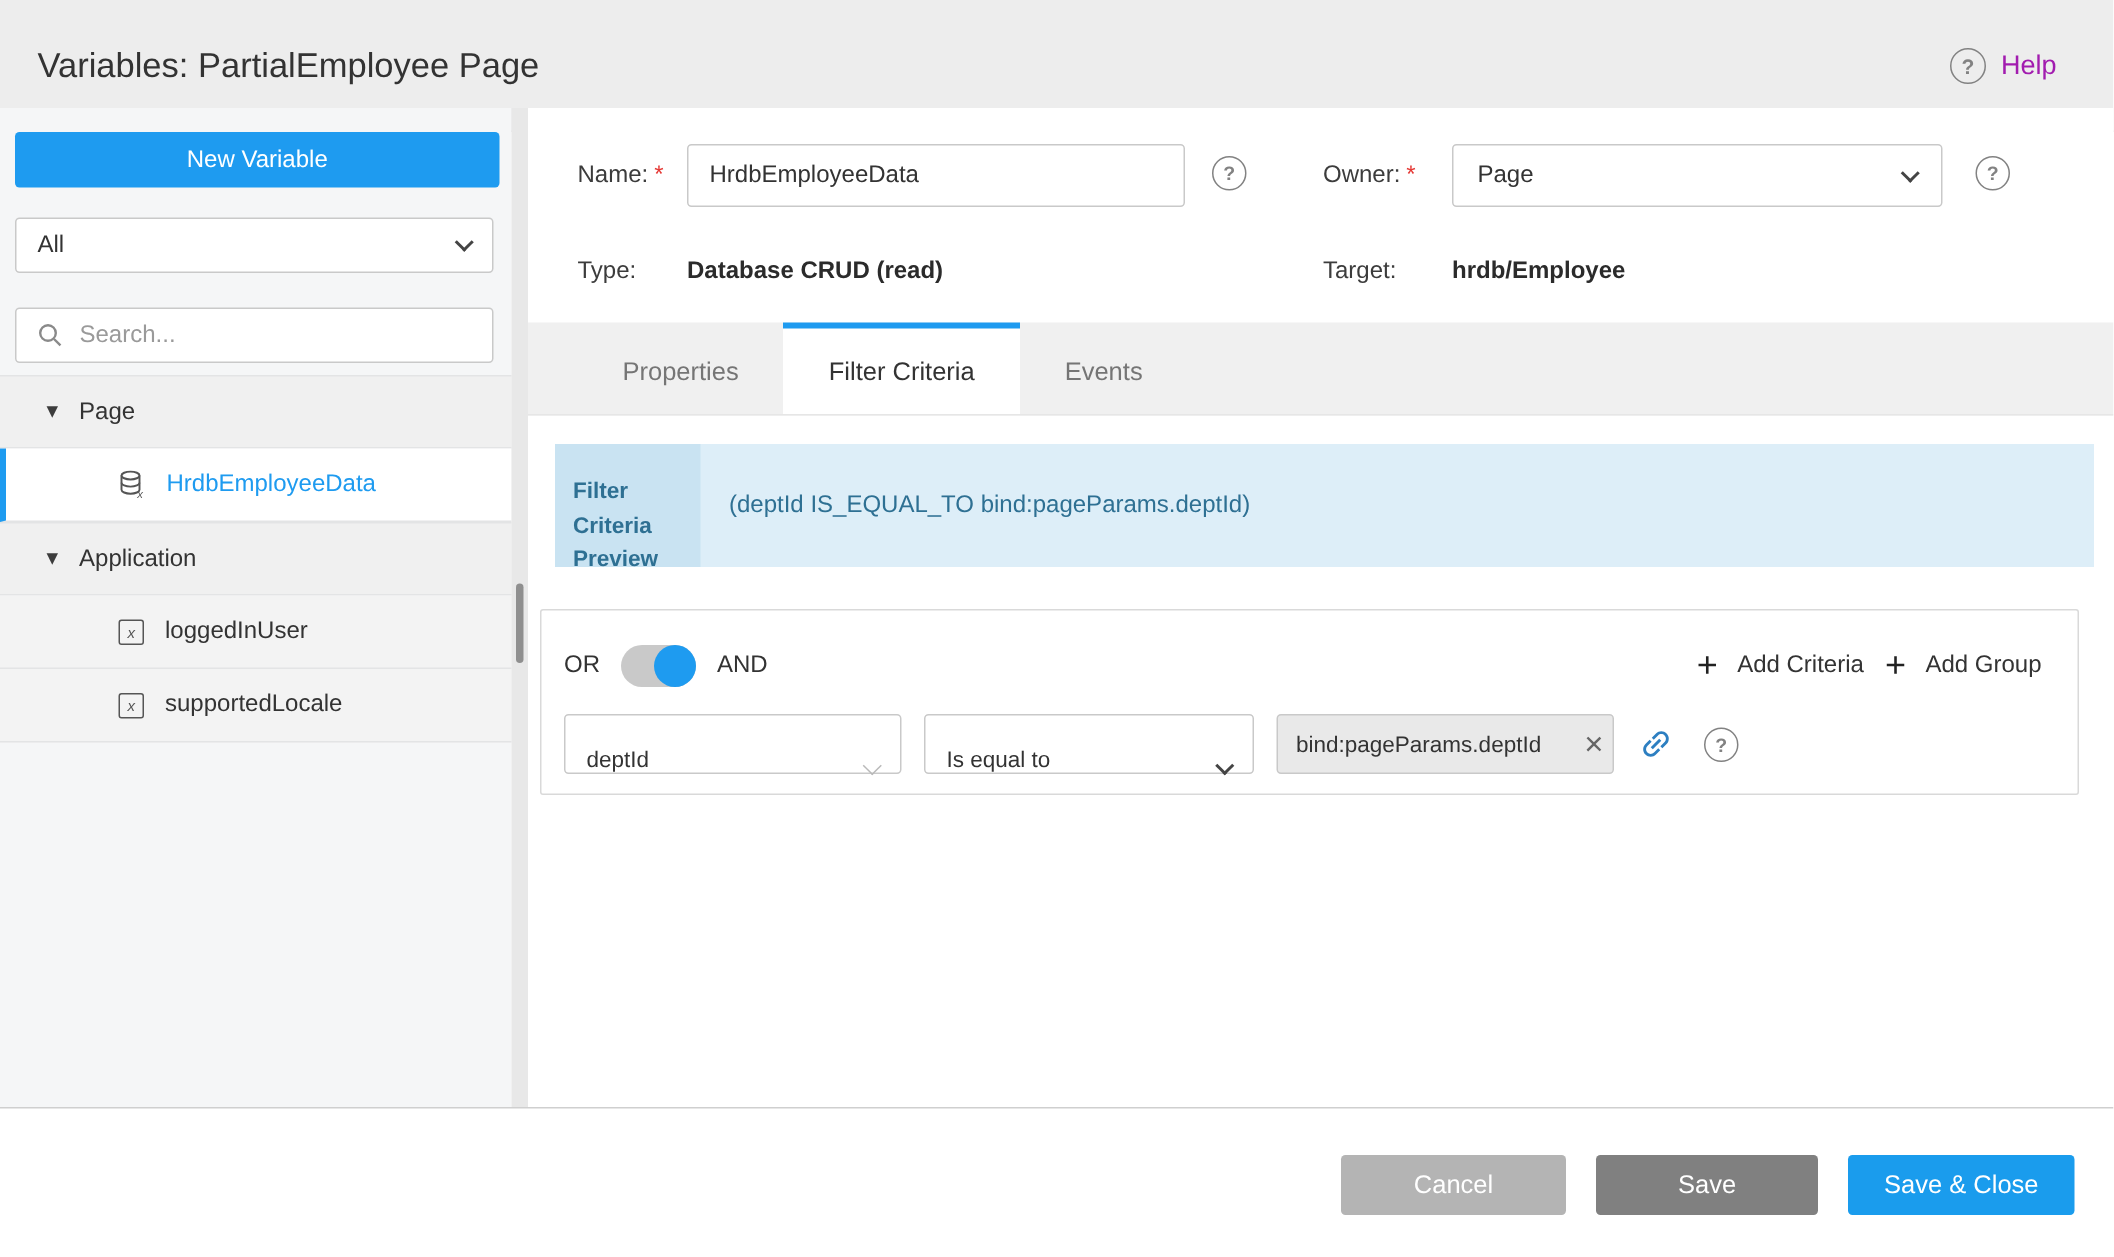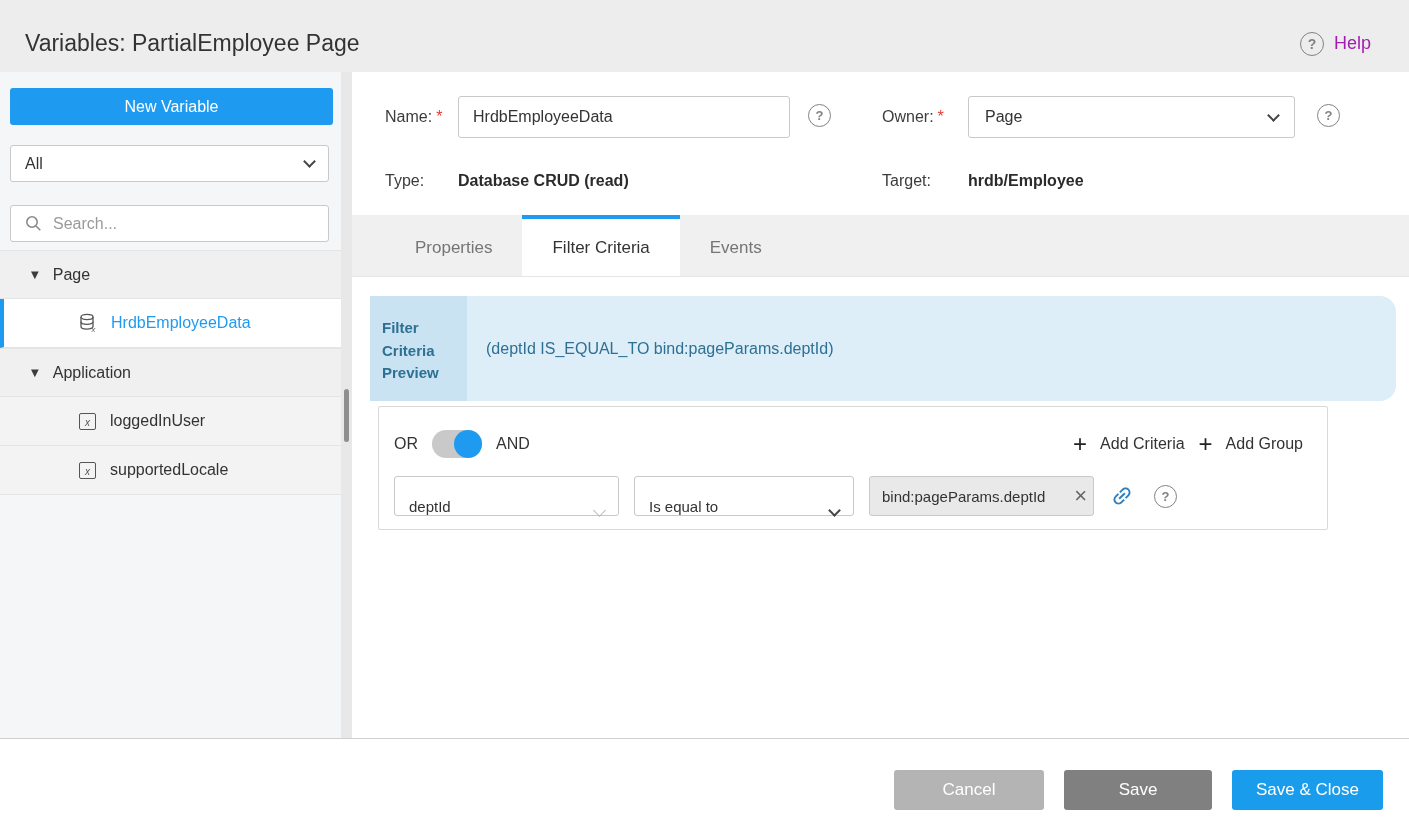--- a/index.html
+++ b/index.html
@@ -102,34 +102,34 @@
   }
   .tab {
     display:flex; align-items:center; justify-content:center;
     padding:0 30px; font-size:17px; color:#757575; cursor:pointer;
     border-top:4px solid transparent;
   }
   .tab.active { background:#fff; color:#333; border-top:4px solid #1e9bf0; }
 
   
   .preview-box {
-    position:absolute; left:18px; top:224px; width:1026px; height:105px;
-    background:#ddeef8; display:flex;border-radius:16px;
+    position:absolute; left:18px; top:224px; width:1026px; height:82px;
+    background:#ddeef8; display:flex;
   }
   .preview-label {
     width:97px; background:#c9e3f2; color:#2e7093; font-weight:bold; font-size:15px;
     padding:21px 10px 0 12px; line-height:1.5;
   }
   .preview-value {
     flex:1; display:flex; align-items:center; padding-left:19px;
     color:#2e7093; font-size:16px;
   }
 
   .criteria-box {
-    position:absolute; left:26px; top:334px; width:950px; height:124px;
+    position:absolute; left:8px; top:334px; width:1026px; height:124px;
     border:1px solid #d9d9d9; border-radius:2px; background:#fff;
   }
   .crit-toprow {
     position:absolute; left:15px; right:24px; top:22px; height:30px;
     display:flex; align-items:center;
   }
   .toggle-label { font-size:16px; color:#333; }
   .toggle {
     width:50px; height:28px; border-radius:14px; background:#c9c9c9;
     margin:0 14px; position:relative; cursor:pointer;

